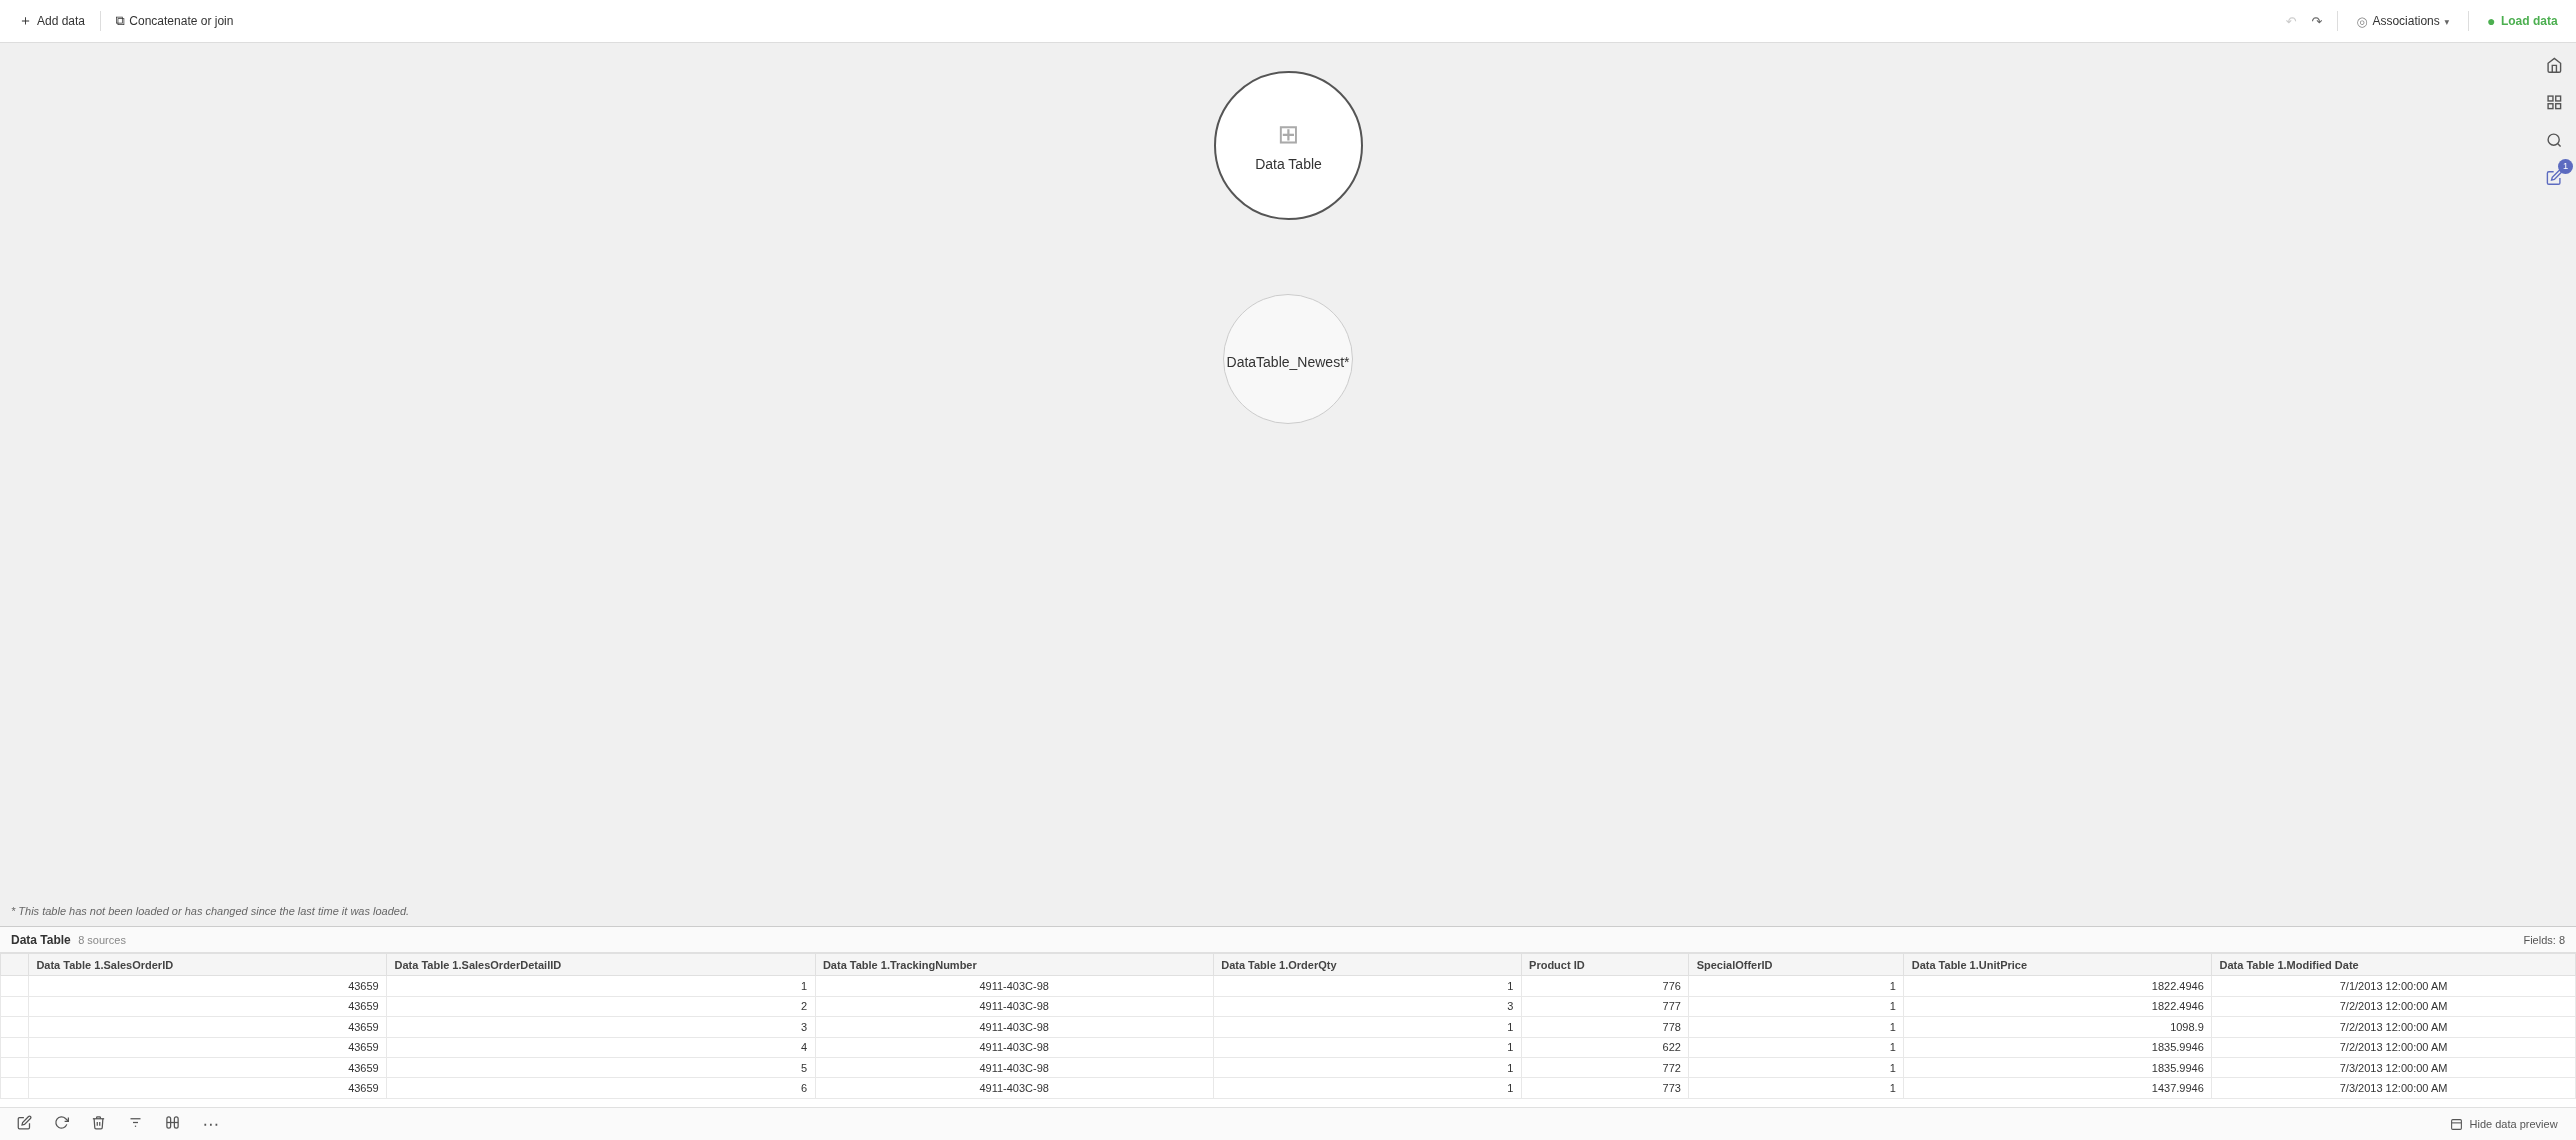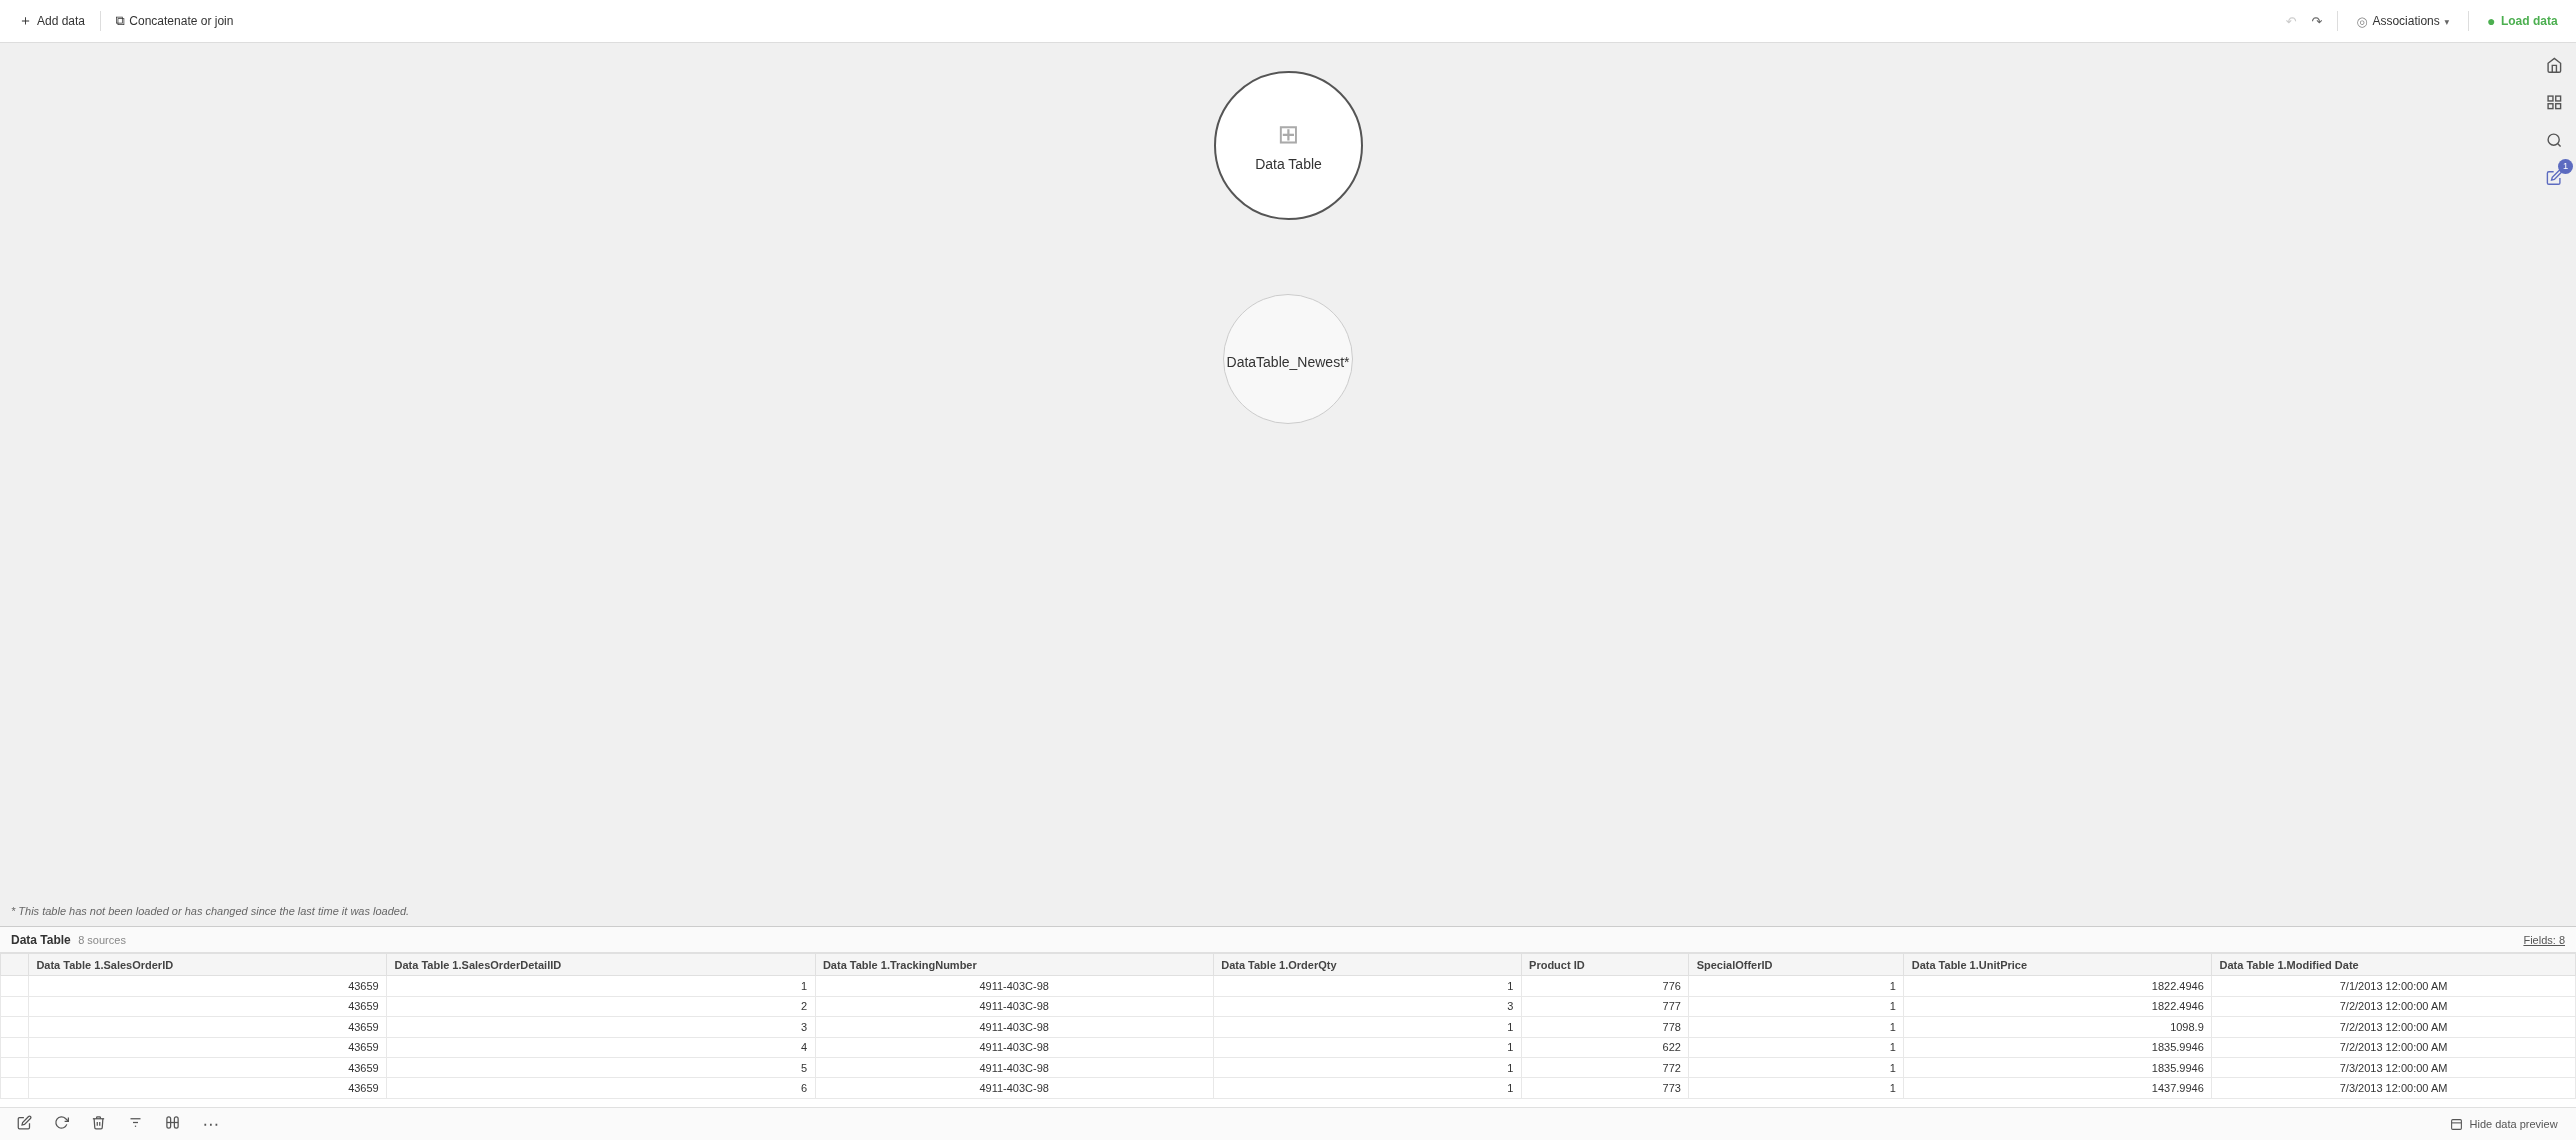--- a/index.html
+++ b/index.html
@@ -97,21 +97,21 @@
       padding: 5.6px 11px; border-bottom: 0.9px solid #e0e0e0;
       background: #fafafa; flex-shrink: 0;
     }
     .preview-title {
       font-size: 12px; font-weight: 600; color: #333;
     }
     .preview-sources {
       font-size: 11px; color: #888; margin-left: 7.4px;
     }
     .preview-fields {
-      font-size: 11px; color: #555; text-decoration: underline;
+      font-size: 11px; color: #555;
     }
     .preview-table-wrap { overflow: auto; flex: 1; }
     table { border-collapse: collapse; width: 100%; font-size: 11px; border-radius: 11px; }
     thead tr { background: #f5f5f5; }
     th {
       border: 0.9px solid #e0e0e0; padding: 4.6px 7.4px;
       text-align: left; font-weight: 600; color: #444;
       white-space: nowrap; position: sticky; top: 0; background: #f5f5f5;
     }
     td {

